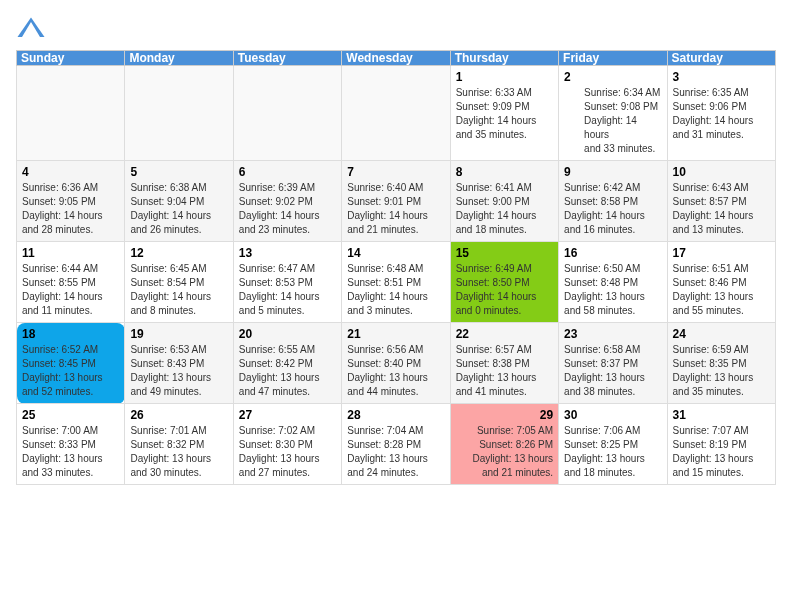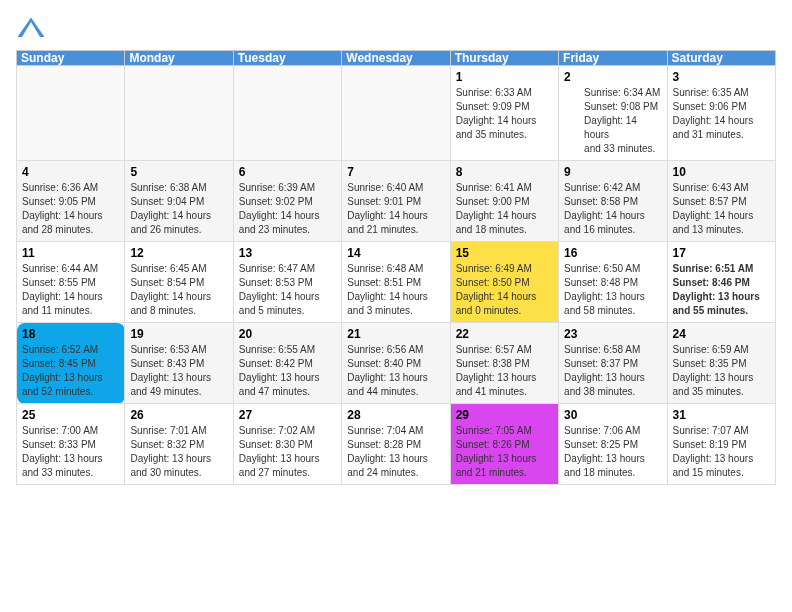--- a/index.html
+++ b/index.html
@@ -221,37 +221,37 @@
 Daylight: 14 hours
 and 5 minutes.</div>
         </td>
         <td style="background: rgb(255, 255, 255);">
           <span class="day-number">14</span>
           <div class="day-info" style="white-space: pre-line;">Sunrise: 6:48 AM
 Sunset: 8:51 PM
 Daylight: 14 hours
 and 3 minutes.</div>
         </td>
-        <td style="background: #fde047; margin-left: 13px;">
+        <td style="background: #84cc16; margin-left: 13px;">
           <span class="day-number">15</span>
           <div class="day-info" style="white-space: pre-line;">Sunrise: 6:49 AM
 Sunset: 8:50 PM
 Daylight: 14 hours
 and 0 minutes.</div>
         </td>
         <td style="background: rgb(255, 255, 255);">
           <span class="day-number">16</span>
           <div class="day-info" style="white-space: pre-line;">Sunrise: 6:50 AM
 Sunset: 8:48 PM
 Daylight: 13 hours
 and 58 minutes.</div>
         </td>
         <td style="background: rgb(255, 255, 255);">
           <span class="day-number">17</span>
-          <div class="day-info" style="white-space: pre-line; font-weight: bold;">Sunrise: 6:51 AM
+          <div class="day-info" style="white-space: pre-line;">Sunrise: 6:51 AM
 Sunset: 8:46 PM
 Daylight: 13 hours
 and 55 minutes.</div>
         </td>
       </tr>
       <tr>
         <td style="background: #0ea5e9; border-radius: 8px;">
           <span class="day-number">18</span>
           <div class="day-info" style="white-space: pre-line;">Sunrise: 6:52 AM
 Sunset: 8:45 PM
@@ -323,21 +323,21 @@
 Daylight: 13 hours
 and 27 minutes.</div>
         </td>
         <td style="background: rgb(255, 255, 255);">
           <span class="day-number">28</span>
           <div class="day-info" style="white-space: pre-line;">Sunrise: 7:04 AM
 Sunset: 8:28 PM
 Daylight: 13 hours
 and 24 minutes.</div>
         </td>
-        <td style="background: #d946ef;">
+        <td style="background: #fca5a5; text-align: right;">
           <span class="day-number">29</span>
           <div class="day-info" style="white-space: pre-line;">Sunrise: 7:05 AM
 Sunset: 8:26 PM
 Daylight: 13 hours
 and 21 minutes.</div>
         </td>
         <td style="background: rgb(255, 255, 255);">
           <span class="day-number">30</span>
           <div class="day-info" style="white-space: pre-line;">Sunrise: 7:06 AM
 Sunset: 8:25 PM

